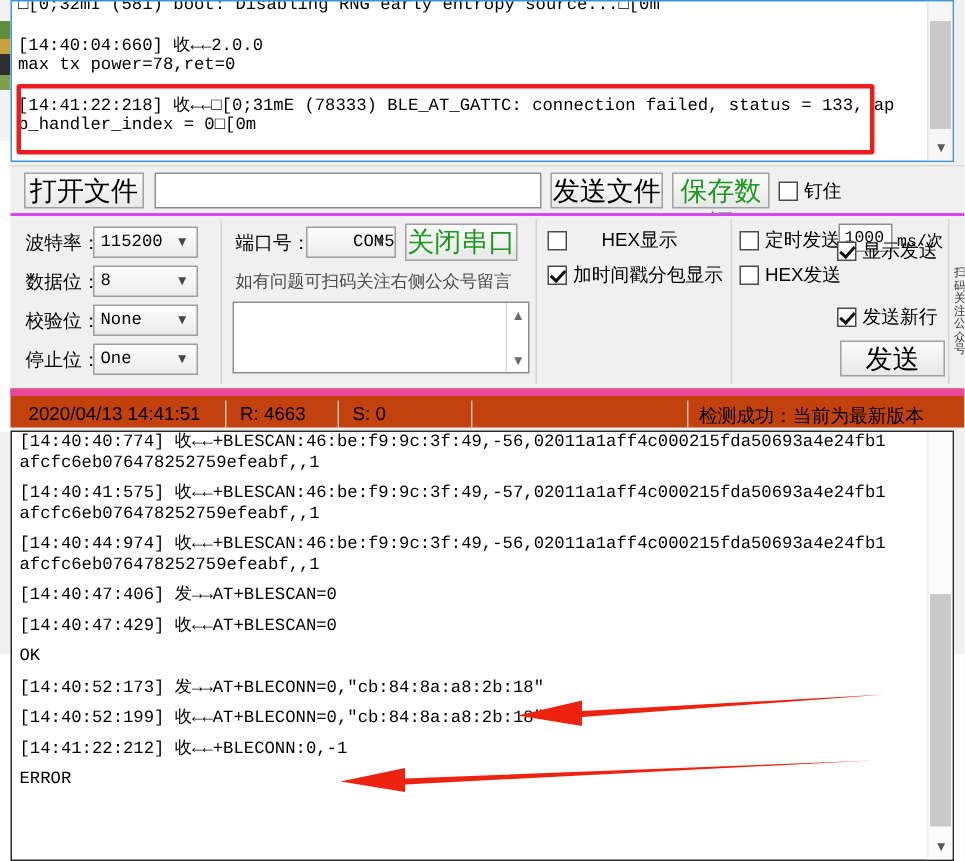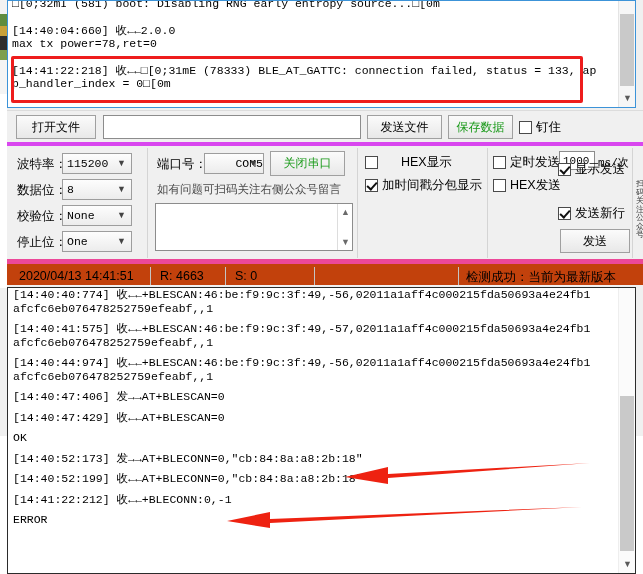--- a/index.html
+++ b/index.html
@@ -98,21 +98,21 @@
     background: #f0f0f0;
     border-top: 1px solid #dcdcdc;
     box-sizing: border-box;
   }
   .btn {
     position: absolute;
     background: linear-gradient(#fbfbfb,#e8e8e8);
     border: 1px solid #a0a0a0;
     box-sizing: border-box;
     font-family: "Liberation Sans", sans-serif;
-    font-size: 12px;
+    font-size: 18px;
     text-align: center;
     color: #000;
     cursor: default;
   }
   .btn.green { color: #1a9a1a; text-align: center; }
   .txtbox {
     position: absolute;
     background: #ffffff;
     border: 1px solid #8c8c8c;
     box-sizing: border-box;
@@ -146,21 +146,21 @@
     border-width: 0 2px 2px 0;
     transform: rotate(42deg);
   }
 
   
   .settings {
     position: absolute;
     left: 7px; top: 142px;
     width: 636px; height: 117px;
     background: #f0f0f0;
-    border-top: 4px solid #d946ef;
+    border-top: 2px solid #d946ef;
     box-sizing: border-box;
   }
   .group {
     position: absolute;
     border-right: 1px solid #d4d4d4;
     height: 110px;
     top: 2px;
   }
   .lbl {
     position: absolute;

